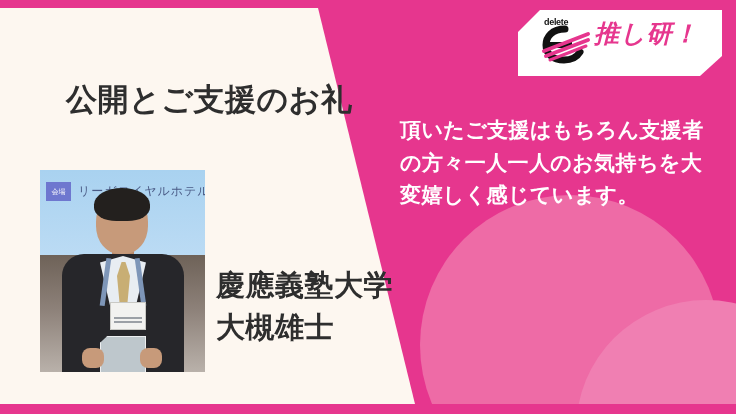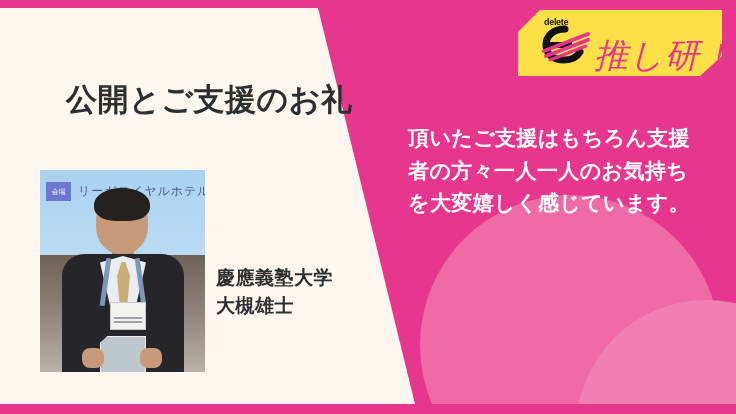--- a/index.html
+++ b/index.html
@@ -238,54 +238,54 @@
     border-radius: 8px;
     background: #C79A7A;
     z-index: 8;
   }
 
   
   .caption {
     position: absolute;
     left: 216px;
     top: 264px;
-    font-size: 19px;
+    font-size: 29px;
     font-weight: bold;
     line-height: 1.45;
     color: #2E2E2E;
     letter-spacing: 0.5px;
   }
 
   
   .body-copy {
     position: absolute;
     left: 396px;
     top: 110px;
     width: 320px;
     color: #ffffff;
     font-size: 21px;
     font-weight: bold;
     line-height: 1.55;
     letter-spacing: 0.4px;
   }
   .body-copy p {
-    margin: 12px;
+    margin: 4px;
   }
   .body-copy p + p {
     margin-top: 26px;
   }
 
   
   .logo-badge {
     position: absolute;
     left: 518px;
     top: 10px;
     width: 204px;
     height: 66px;
-    background: #fde047;
+    background: #ffffff;
     clip-path: polygon(22px 0, 100% 0, 100% 46px, 182px 100%, 0 100%, 0 22px);
   }
   .logo-mark {
     position: absolute;
     left: 20px;
     top: 8px;
     width: 54px;
     height: 50px;
   }
   .logo-delete {
@@ -294,27 +294,26 @@
     top: 7px;
     font-size: 9px;
     font-weight: bold;
     color: #111111;
     letter-spacing: -0.3px;
   }
   .logo-word {
     position: absolute;
     left: 76px;
     top: 7px;
-    font-size: 34px;
-    font-weight: normal;
+    font-size: 25px;
+    font-weight: bold;
     color: #E6368E;
     letter-spacing: 1px;
     white-space: nowrap;
     font-style: italic;
-    margin-top: 16px;
   }
 
   
   .bottom-strip {
     position: absolute;
     left: 0;
     top: 404px;
     width: 736px;
     height: 10px;
     background: #E6368E;

